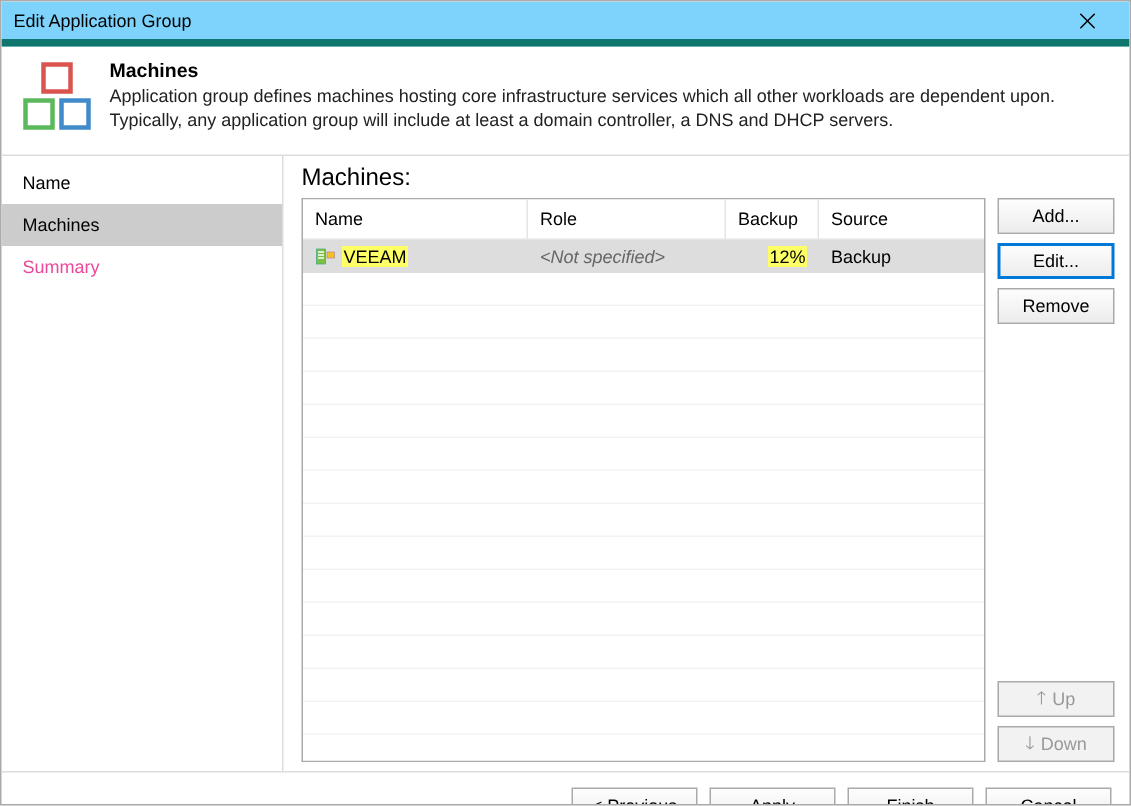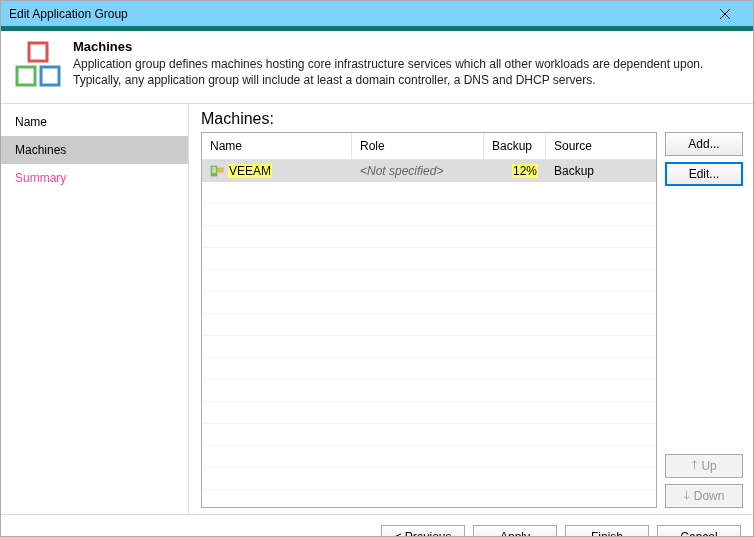--- a/index.html
+++ b/index.html
@@ -125,20 +125,21 @@
           <div class="row-empty"></div>
           <div class="row-empty"></div>
           <div class="row-empty"></div>
           <div class="row-empty"></div>
         </div>
       </div>
 
       <div class="btn-col">
         <button class="btn">Add...</button>
         <button class="btn focused">Edit...</button>
+        <button class="btn">Remove</button>
         <div class="spacer"></div>
         <button class="btn arrow disabled">
           <span>🡑</span>
           <span>Up</span>
         </button>
         <button class="btn arrow disabled">
           <span>🡓</span>
           <span>Down</span>
         </button>
       </div>

